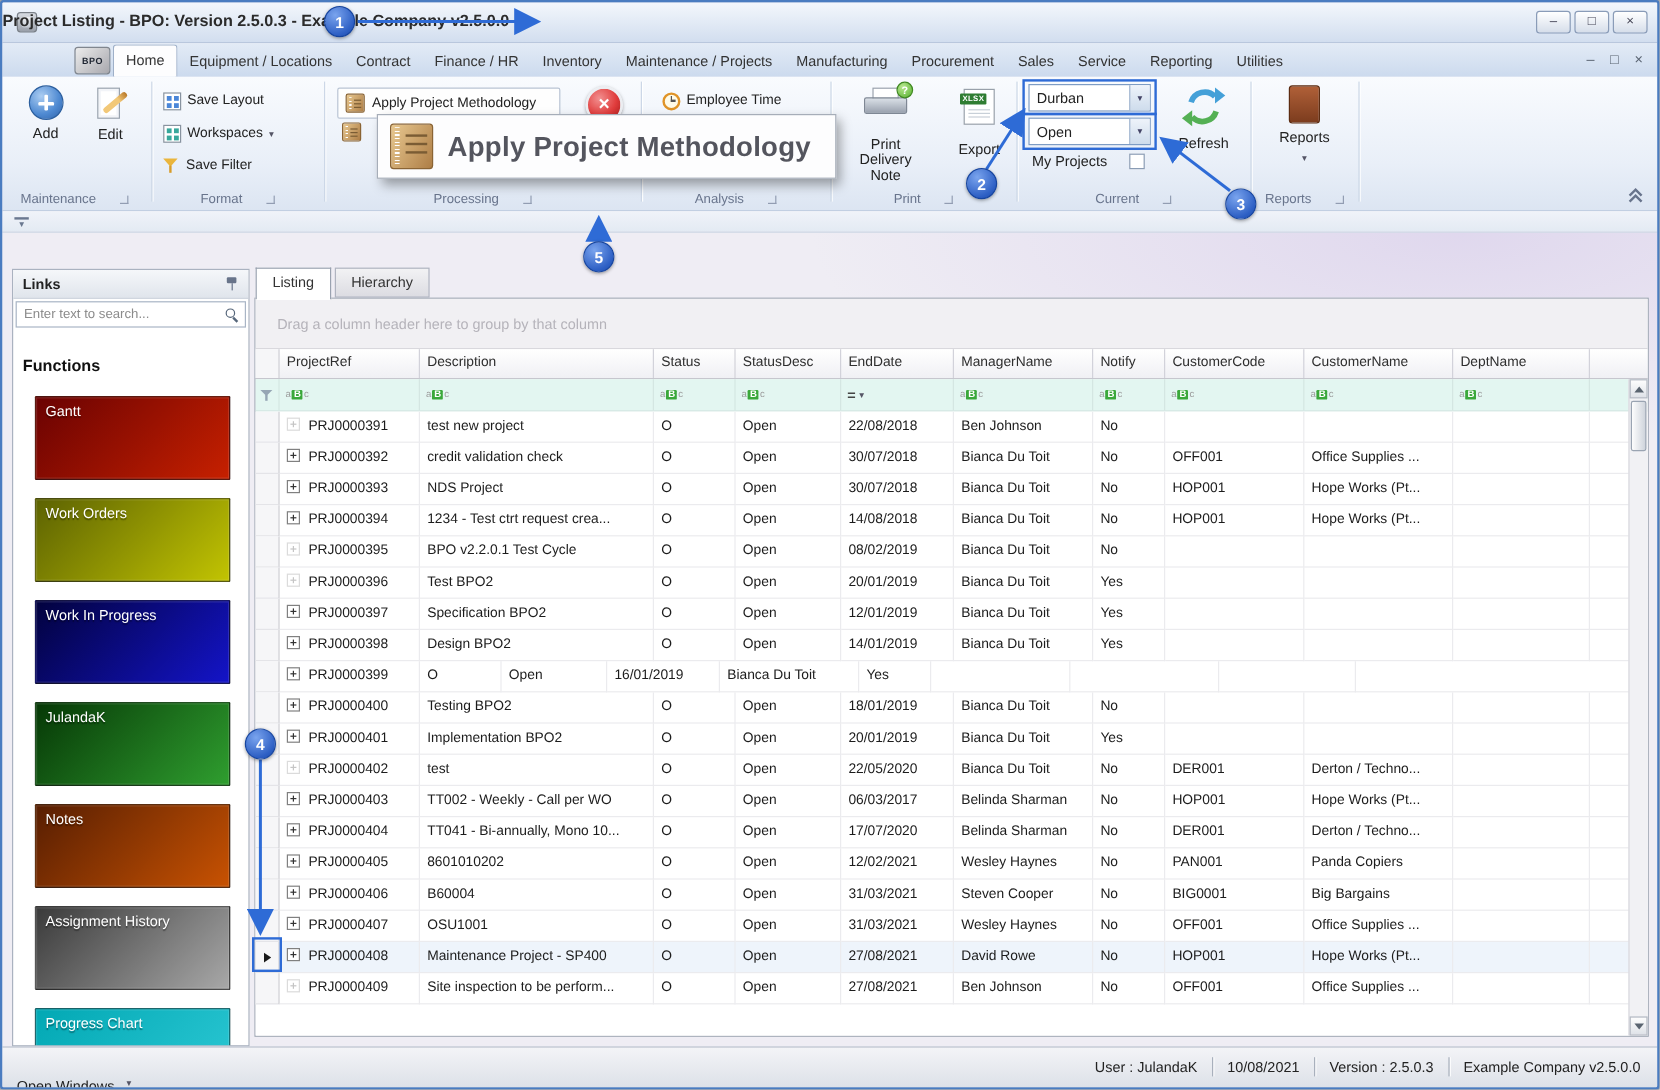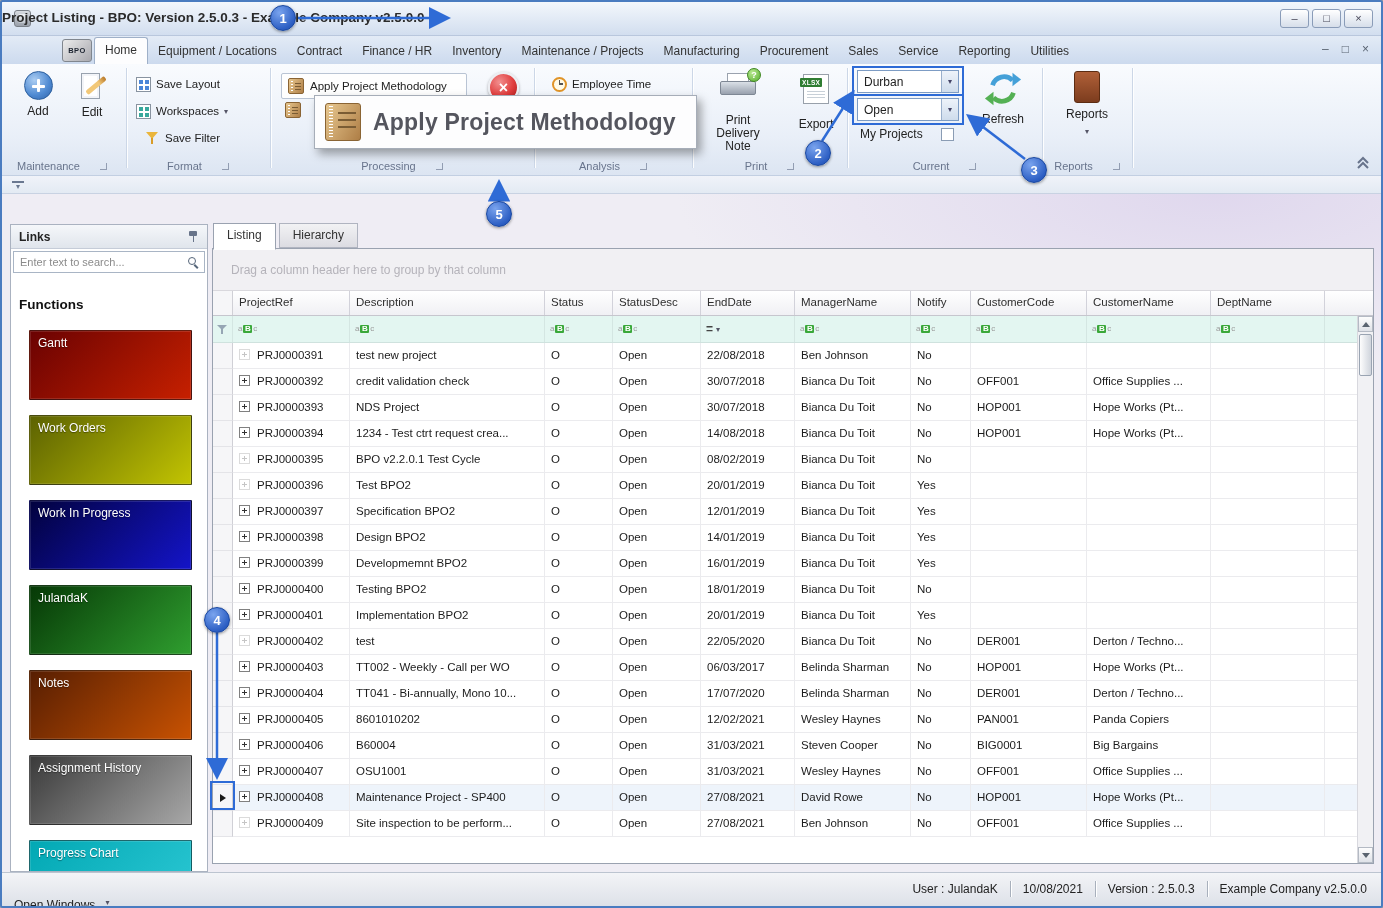--- a/index.html
+++ b/index.html
@@ -213,21 +213,21 @@
 
     <div class="smallbtn" style="left:134px;top:10px">
       <span class="ic-grid"></span>
       <span>Save Layout</span>
     </div>
     <div class="smallbtn" style="left:134px;top:37px">
       <span class="ic-grid teal"></span>
       <span>Workspaces</span>
       <span class="dd">▾</span>
     </div>
-    <div class="smallbtn" style="left:144px;top:64px">
+    <div class="smallbtn" style="left:134px;top:64px">
       <span class="ic-funnel"></span>
       <span>Save Filter</span>
     </div>
     <div class="rlabel" style="left:124px;width:144px">
       <span>Format</span>
         <span class="launch"></span>
     </div>
 
     <div class="apply-btn">
       <span class="ic-note"></span>
@@ -561,21 +561,20 @@
             <div class="dcell" style="width: 116px; flex: 0 0 auto;">Bianca Du Toit</div>
             <div class="dcell" style="width: 60px; flex: 0 0 auto;">Yes</div>
             <div class="dcell" style="width: 116px; flex: 0 0 auto;"></div>
             <div class="dcell" style="width: 124px; flex: 0 0 auto;"></div>
             <div class="dcell" style="width: 114px; flex: 0 0 auto;"></div>
             <div class="filler"></div>
           </div>
           <div class="drow">
             <div class="dind" style="width: 20px; flex: 0 0 auto;"></div>
             <div class="dcell" style="width: 117px; flex: 0 0 auto;"><span class="exp"></span>PRJ0000399</div>
-            <div class="dcell" style="width: 195px; flex: 0 0 auto;">Developmemnt BPO2</div>
             <div class="dcell" style="width: 68px; flex: 0 0 auto;">O</div>
             <div class="dcell" style="width: 88px; flex: 0 0 auto;">Open</div>
             <div class="dcell" style="width: 94px; flex: 0 0 auto;">16/01/2019</div>
             <div class="dcell" style="width: 116px; flex: 0 0 auto;">Bianca Du Toit</div>
             <div class="dcell" style="width: 60px; flex: 0 0 auto;">Yes</div>
             <div class="dcell" style="width: 116px; flex: 0 0 auto;"></div>
             <div class="dcell" style="width: 124px; flex: 0 0 auto;"></div>
             <div class="dcell" style="width: 114px; flex: 0 0 auto;"></div>
             <div class="filler"></div>
           </div>

